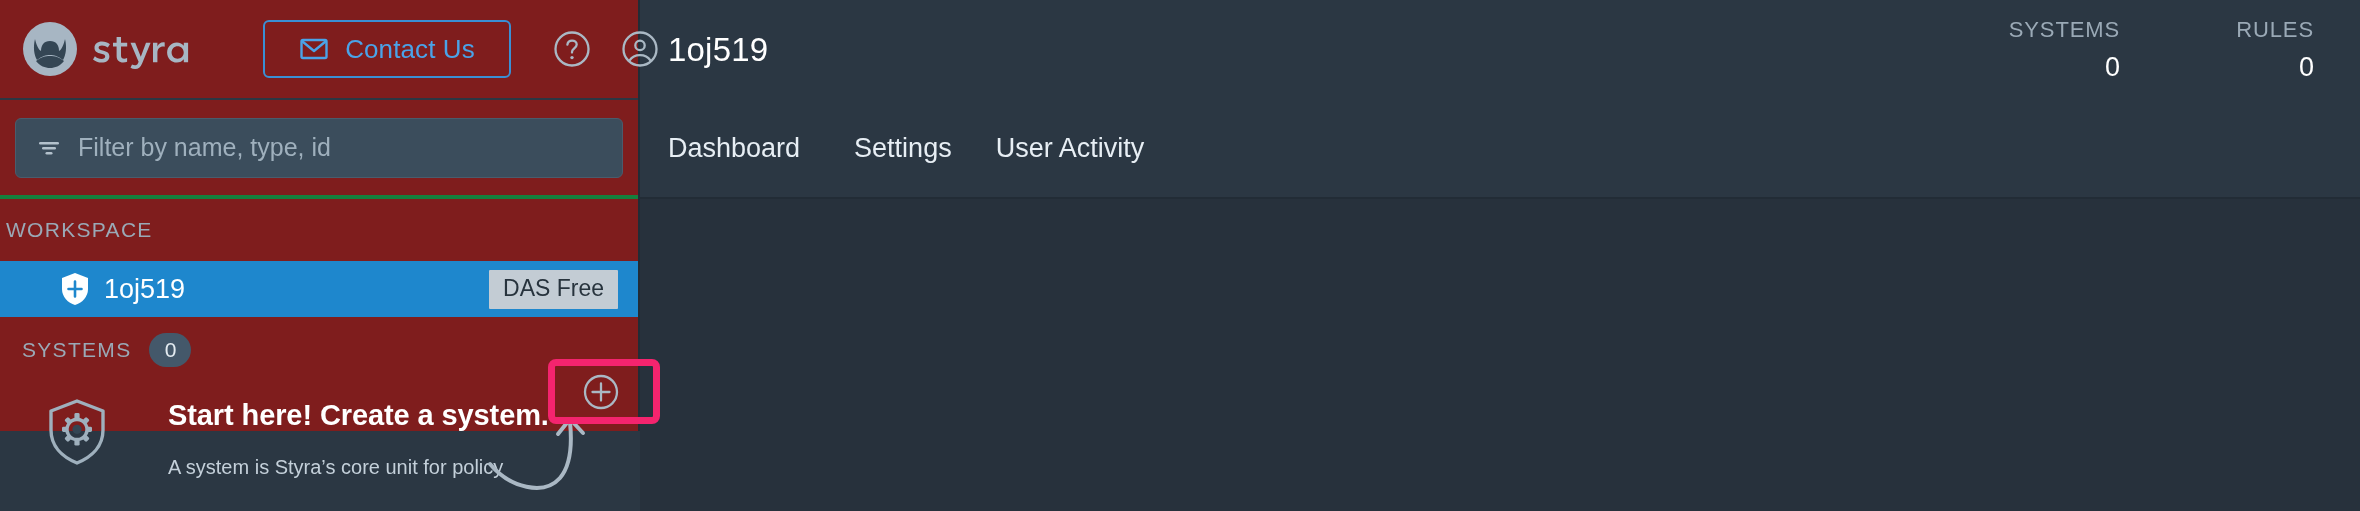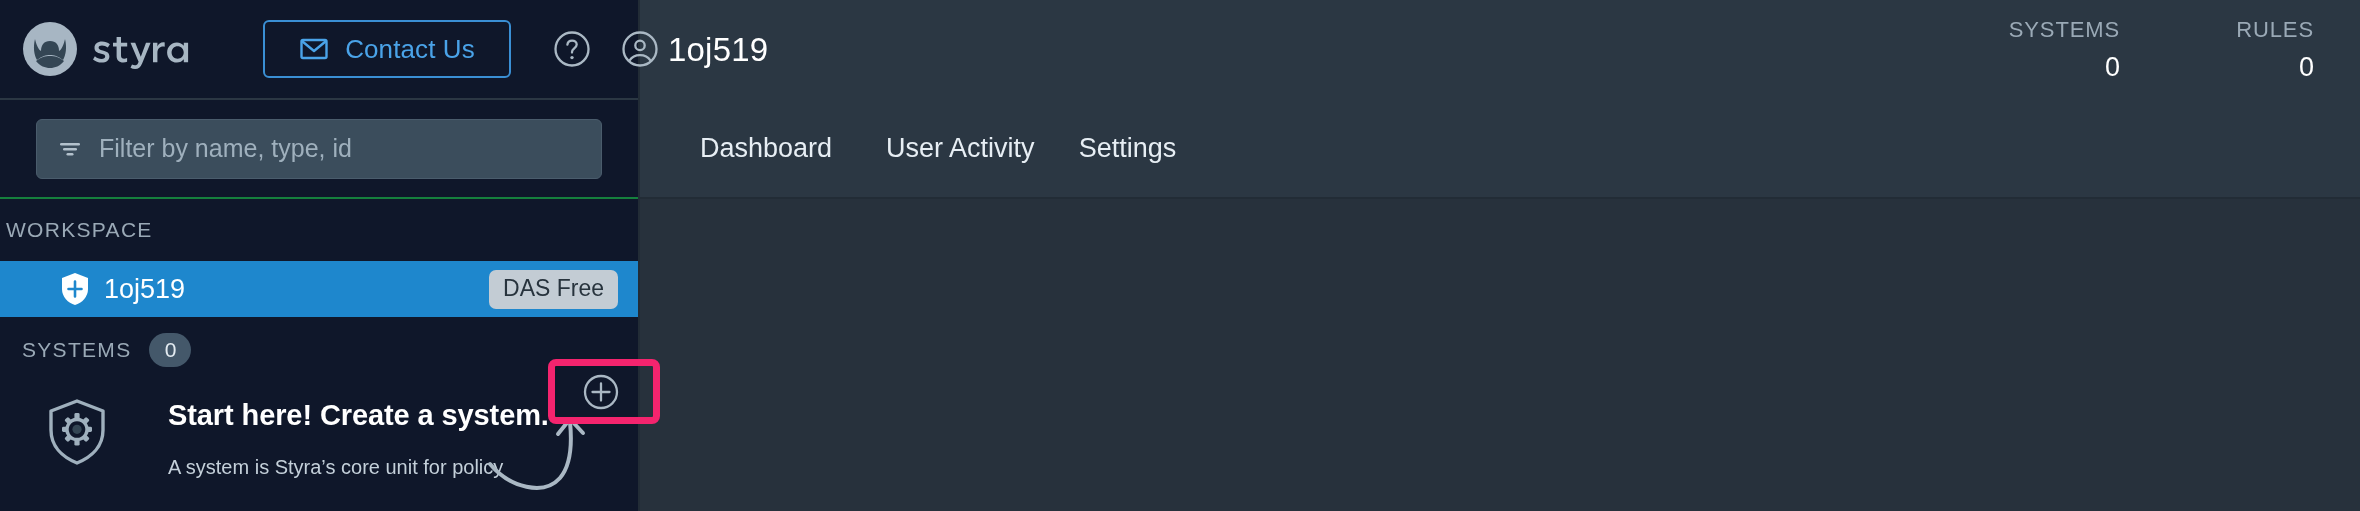--- a/index.html
+++ b/index.html
@@ -17,22 +17,22 @@
     position: relative;
     width: 2360px;
     height: 511px;
     display: flex;
   }
 
   
   #sidebar {
     position: relative;
     width: 640px;
-    height: 511px;
-    background: #0f172a;
+    height: 431px;
+    background: #7f1d1d;
     flex: 0 0 640px;
     border-right: 2px solid #222c36;
   }
 
   .sb-header {
     height: 100px;
     display: flex;
     align-items: center;
     padding-left: 22px;
     border-bottom: 2px solid #2b3743;
@@ -74,22 +74,22 @@
     align-items: center;
     gap: 30px;
   }
   .circ-icon { width: 38px; height: 38px; display: block; cursor: pointer; }
 
   
   .sb-filter {
     height: 99px;
     display: flex;
     align-items: center;
-    padding: 0 36px;
-    border-bottom: 2px solid #15803d;
+    padding: 0 15px;
+    border-bottom: 4px solid #15803d;
   }
   .filter-box {
     flex: 1;
     height: 60px;
     background: #3b4d5c;
     border: 1px solid #4a5c6c;
     border-radius: 6px;
     display: flex;
     align-items: center;
     padding: 0 20px;
@@ -131,21 +131,21 @@
   .ws-name {
     color: #ffffff;
     font-size: 27px;
     margin-left: 14px;
     flex: 1;
   }
   .ws-badge {
     background: #c3ccd4;
     color: #27333d;
     font-size: 23px;
-    border-radius: 7px;
+    border-radius: 1px;
     padding: 5px 14px 7px;
     white-space: nowrap;
   }
 
   
   .sys-head {
     height: 66px;
     display: flex;
     align-items: center;
     padding-left: 22px;
@@ -280,21 +280,21 @@
     display: flex;
     align-items: center;
     padding: 0 22px;
     color: #e7eef4;
     font-size: 27px;
     cursor: pointer;
     background: transparent;
     border: 0;
     font-family: inherit;
   }
-  .tab:first-child { padding-left: 0; margin-right: 10px; margin-left: 32px; }
+  .tab:first-child { padding-left: 0; margin-right: 10px; }
   .tab.active { color: #4aa3e8; }
   .tab.active::after {
     content: "";
     position: absolute;
     left: 6px;
     right: 6px;
     bottom: 0;
     height: 7px;
     background: #4aa3e8;
   }
@@ -428,19 +428,19 @@
         </div>
         <div class="stat">
           <div class="stat-label">RULES</div>
           <div class="stat-value">0</div>
         </div>
       </div>
     </div>
 
     <nav class="tabbar">
       <button class="tab">Dashboard</button>
+      <button class="tab">Settings</button>
       <button class="tab">User Activity</button>
-      <button class="tab">Settings</button>
     </nav>
 
     <div class="main-body"></div>
   </section>
 </div>
 
 </body></html>

